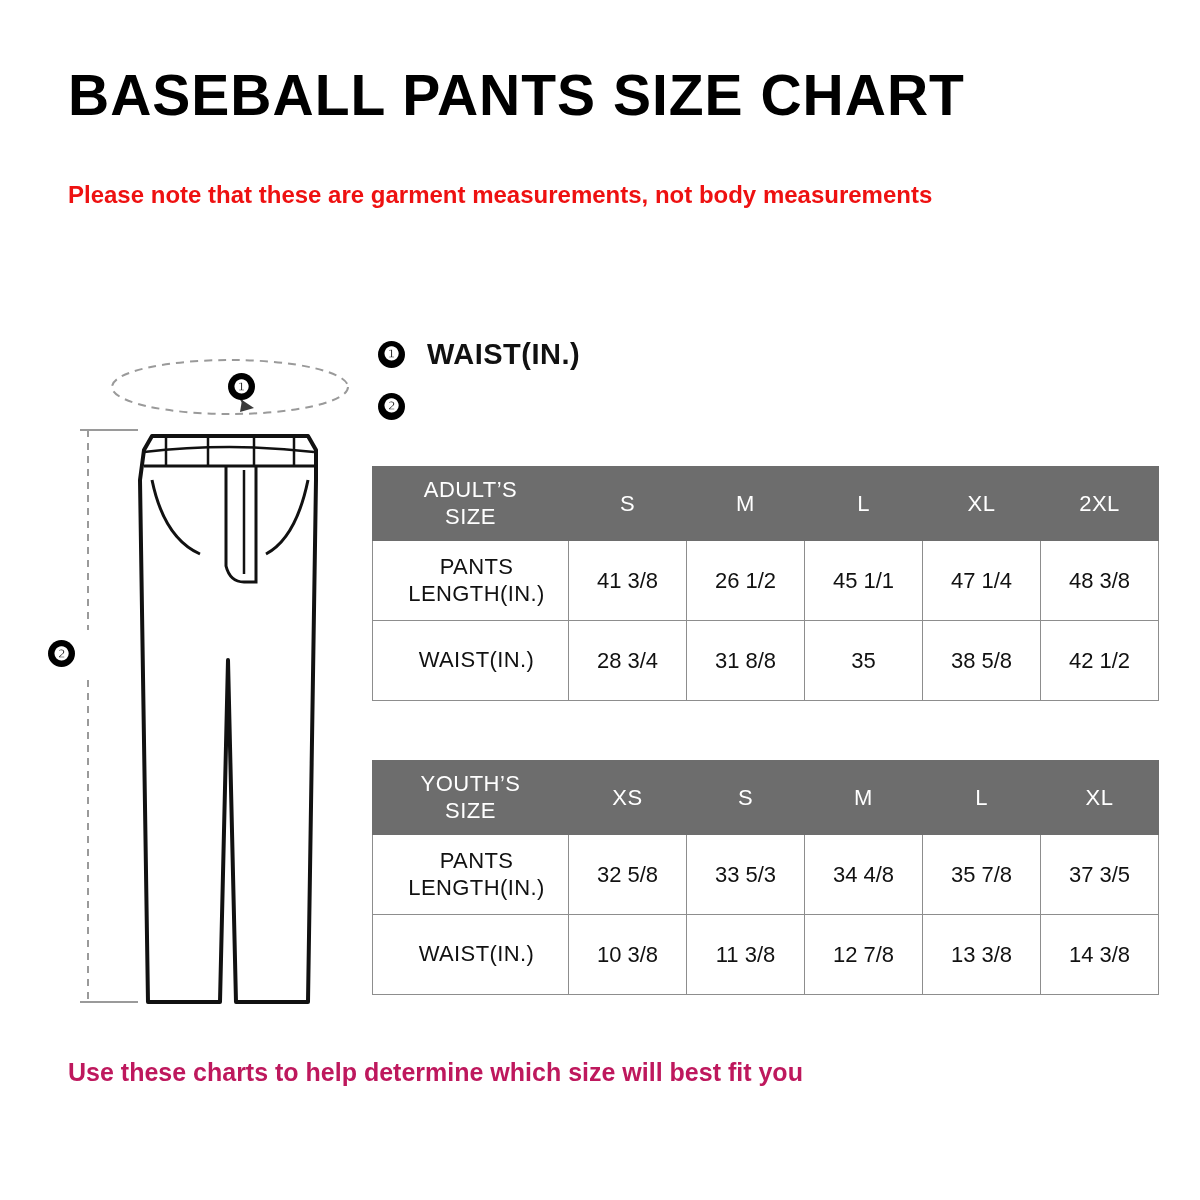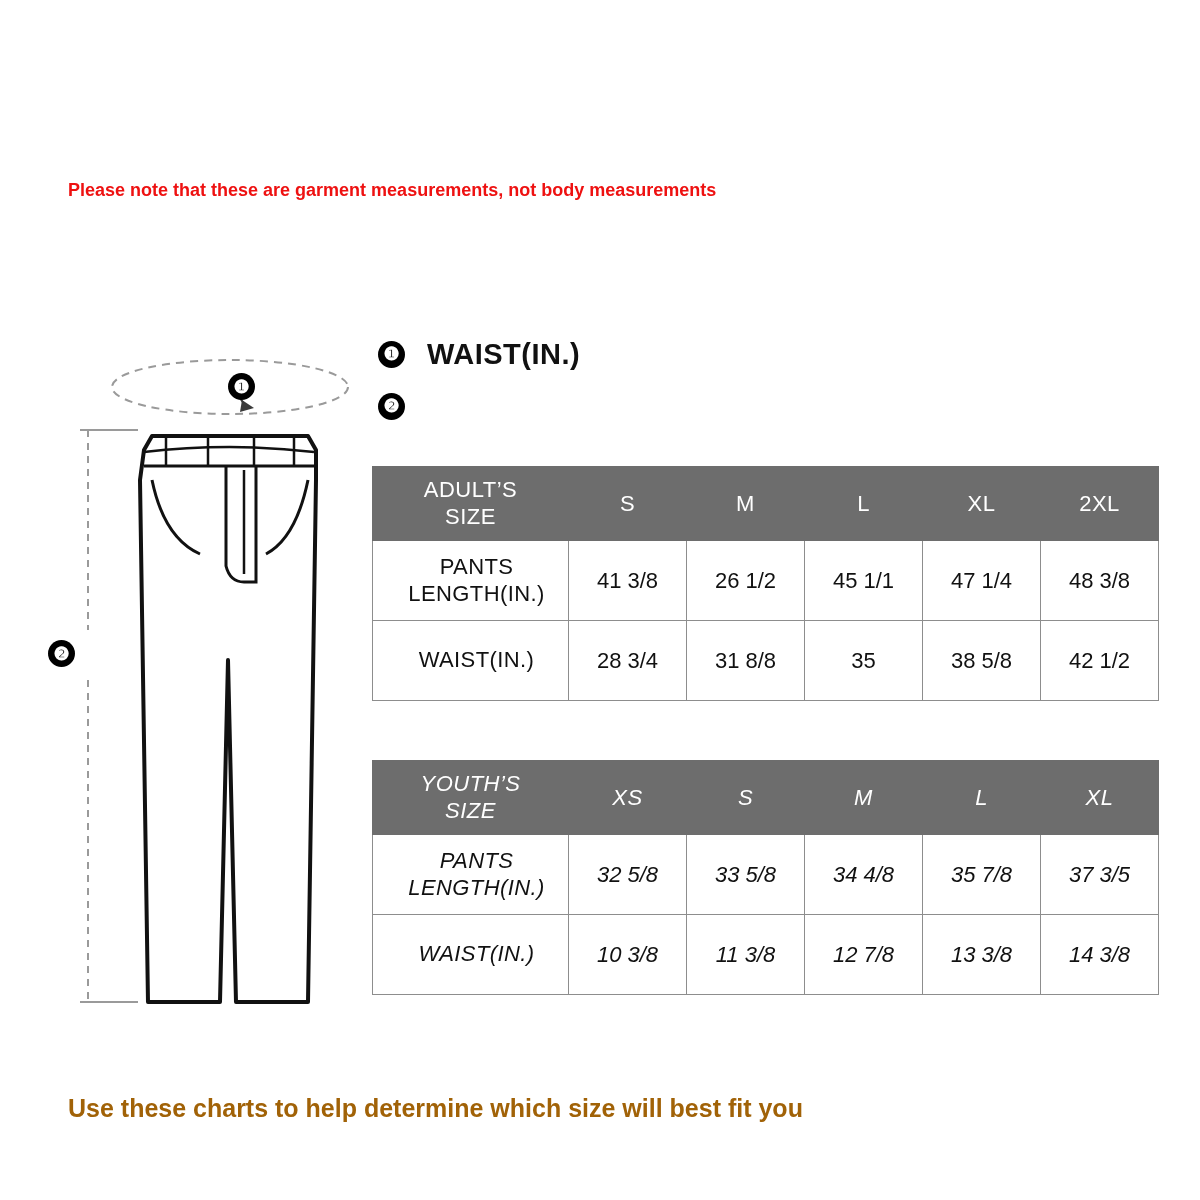--- a/index.html
+++ b/index.html
@@ -27,33 +27,33 @@
     font-weight: bold;
     letter-spacing: 1px;
     color: #000000;
     white-space: nowrap;
   }
   .note {
     position: absolute;
     left: 68px;
     top: 178px;
     width: 960px;
-    font-size: 18px;
+    font-size: 24px;
     font-weight: bold;
     line-height: 1.38;
     color: #ee1111;
   }
   .footer-note {
     position: absolute;
     left: 68px;
-    top: 1094px;
+    top: 1058px;
     width: 1080px;
     font-size: 25px;
     font-weight: bold;
-    color: #a16207;
+    color: #be185d;
   }
 
   
   .legend {
     position: absolute;
     left: 378px;
     top: 332px;
   }
   .legend-row {
     display: flex;
@@ -106,21 +106,21 @@
   .badge-waist { left: 188px; top: 43px; }
   .badge-length { left: 8px; top: 310px; }
 
   
   .tbl {
     position: absolute;
     border-collapse: collapse;
     table-layout: fixed;
   }
   .tbl.adult { left: 372px; top: 466px; width: 786px; }
-  .tbl.youth { left: 372px; top: 760px; width: 786px; font-style: italic; }
+  .tbl.youth { left: 372px; top: 760px; width: 786px; }
 
   .tbl th, .tbl td {
     border: 1px solid #8d8d8d;
     text-align: center;
     vertical-align: middle;
     font-size: 22px;
     color: #111111;
     padding: 0;
   }
   .tbl thead th {
@@ -145,20 +145,21 @@
     padding-left: 12px;
   }
   .col-first { width: 196px; }
   .col-rest { width: 118px; }
 </style>
 </head>
 <body>
 
 <div class="page">
 
+  <div class="title">BASEBALL PANTS SIZE CHART</div>
   <div class="note">Please note that these are garment measurements, not body measurements</div>
 
   <div class="legend">
     <div class="legend-row">
       <span class="badge">❶</span>
       <span class="legend-label">WAIST(IN.)</span>
     </div>
     <div class="legend-row">
       <span class="badge">❷</span>
     </div>
@@ -264,21 +265,21 @@
         <th>XL</th>
       </tr>
     </thead>
     <tbody>
       <tr>
         <td class="rowhead">
           <div>PANTS</div>
           <div>LENGTH(IN.)</div>
         </td>
         <td>32 5/8</td>
-        <td>33 5/8</td>
+        <td>33 5/3</td>
         <td>34  4/8</td>
         <td>35 7/8</td>
         <td>37 3/5</td>
       </tr>
       <tr>
         <td class="rowhead">WAIST(IN.)</td>
         <td>10 3/8</td>
         <td>11 3/8</td>
         <td>12 7/8</td>
         <td>13 3/8</td>

